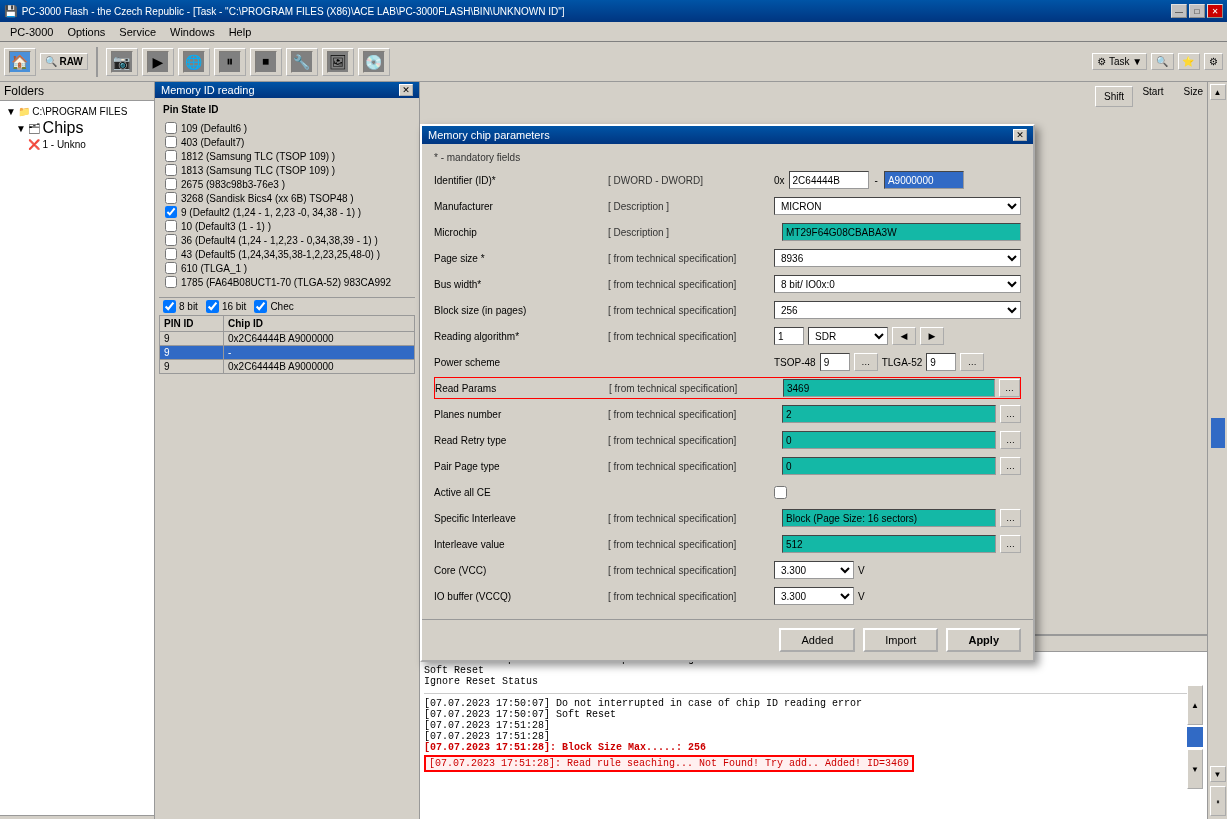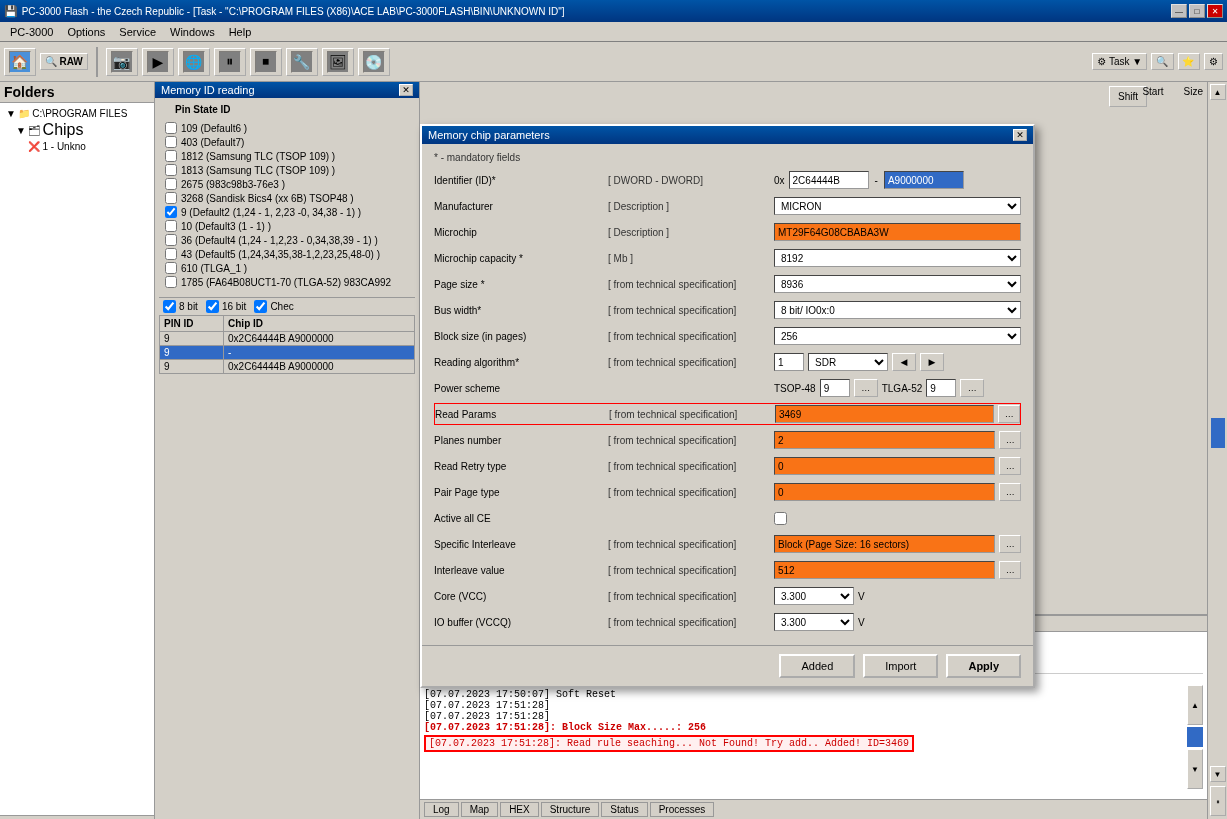--- a/index.html
+++ b/index.html
@@ -28,21 +28,21 @@
     .left-panel { width: 155px; background: white; border-right: 1px solid #999; display: flex; flex-direction: column; }
     .left-panel-tree { flex: 1; overflow: auto; padding: 4px; }
     .tree-item { display: flex; align-items: center; gap: 2px; padding: 1px 2px; cursor: pointer; font-size: 10px; white-space: nowrap; }
     .win-title { background: linear-gradient(to bottom, #0054a6, #003580); color: white; padding: 2px 6px; font-size: 11px; display: flex; align-items: center; justify-content: space-between; }
     .win-close { width: 14px; height: 12px; background: #d4d0c8; border: 1px outset #ffffff; display: flex; align-items: center; justify-content: center; font-size: 9px; cursor: pointer; color: black; }
 
     .checkbox-list { padding: 4px; }
     .cb-item { display: flex; align-items: center; gap: 4px; padding: 1px 2px; font-size: 10px; }
     .cb-item input[type=checkbox] { width: 12px; height: 12px; }
 
-    .pin-state-header { font-weight: bold; padding: 2px 4px; font-size: 10px; margin-left: 12px; }
+    .pin-state-header { font-weight: bold; padding: 2px 4px; font-size: 10px; }
     .bit-label { font-size: 10px; display: flex; align-items: center; gap: 3px; }
 
     .pin-table { width: 100%; font-size: 10px; border-collapse: collapse; }
     .pin-table th { background: #d4d0c8; border: 1px solid #999; padding: 2px 4px; text-align: left; }
     .pin-table td { border: 1px solid #999; padding: 1px 4px; }
     .side-btn { background: #d4d0c8; border: 1px outset #ffffff; padding: 4px 8px; cursor: pointer; font-size: 10px; }
 
     
     .tab-bar { background: #d4d0c8; border-top: 1px solid #999; height: 20px; display: flex; align-items: center; padding: 0 4px; gap: 2px; }
     .tab-item { padding: 1px 8px; font-size: 10px; border: 1px solid #999; background: #d4d0c8; cursor: pointer; }
@@ -54,21 +54,21 @@
     .dialog-close { width: 14px; height: 12px; background: #d4d0c8; border: 1px outset #ffffff; display: flex; align-items: center; justify-content: center; font-size: 9px; cursor: pointer; color: black; }
     .dialog-body { padding: 8px 12px; }
     .mandatory-note { font-size: 10px; color: #333; margin-bottom: 6px; }
 
     .form-row { display: flex; align-items: center; margin-bottom: 4px; min-height: 22px; }
     .form-label { width: 170px; font-size: 10px; flex-shrink: 0; }
     .form-spec { width: 170px; font-size: 10px; color: #333; flex-shrink: 0; padding: 0 4px; }
     .form-value { flex: 1; display: flex; align-items: center; gap: 4px; }
 
     .form-input { height: 18px; border: 1px inset #999; background: white; padding: 1px 3px; font-size: 10px; }
-    .form-input-wide { width: 100%; height: 18px; border: 1px inset #999; background: #f97316; padding: 1px 3px; font-size: 10px; }
+    .form-input-wide { width: 100%; height: 18px; border: 1px inset #999; background: #14b8a6; padding: 1px 3px; font-size: 10px; margin-left: 8px; }
     .form-dropdown { height: 18px; border: 1px inset #999; background: white; padding: 1px 2px; font-size: 10px; width: 100%; }
     .form-btn-small { height: 18px; width: 24px; background: #d4d0c8; border: 1px outset #ffffff; font-size: 9px; cursor: pointer; display: flex; align-items: center; justify-content: center; }
 
     .id-row { display: flex; align-items: center; gap: 4px; }
     .id-prefix { font-size: 10px; }
     .id-input1 { width: 80px; height: 18px; border: 1px inset #999; background: white; padding: 1px 3px; font-size: 10px; }
     .id-dash { font-size: 10px; padding: 0 2px; }
     .id-input2 { width: 80px; height: 18px; border: 1px inset #999; background: #316ac5; color: white; padding: 1px 3px; font-size: 10px; }
 
     .read-params-row { border: 1px solid red; }
@@ -140,21 +140,21 @@
       <span>⚙ Task ▼</span>
     </div>
     <div class="toolbar-btn">🔍</div>
     <div class="toolbar-btn">⭐</div>
     <div class="toolbar-btn">⚙</div>
   </div>
 
   <div class="content-area">
 
     <div class="left-panel">
-      <div style="background:#d4d0c8; padding:2px 4px; font-size:14px; font-weight:bold; border-bottom:1px solid #999;">Folders</div>
+      <div style="background:#d4d0c8; padding:2px 4px; font-size:12px; font-weight:normal; border-bottom:1px solid #999;">Folders</div>
       <div class="left-panel-tree">
         <div class="tree-item">
           <span>▼</span>
           <span>📁</span>
           <span style="font-size:10px;">C:\PROGRAM FILES</span>
         </div>
         <div class="tree-item" style="padding-left:12px;">
           <span>▼</span>
           <span>🗂</span>
           <span style="font-size:16px;">Chips</span>
@@ -258,21 +258,21 @@
               <td>0x2C64444B A9000000</td>
             </tr>
           </tbody>
         </table>
       </div>
     </div>
 
     <div style="flex:1; display:flex; flex-direction:column; background:#d4d0c8; position:relative;">
       <div style="flex:1; position:relative;">
 
-        <div style="position:absolute; top:4px; right:60px; display:flex; gap:8px;">
+        <div style="position:absolute; top:4px; right:74px; display:flex; gap:8px;">
           <button class="side-btn">Shift</button>
         </div>
         <div style="position:absolute; top:4px; right:4px; font-size:10px; display:flex; gap:20px;">
           <span>Start</span>
           <span>Size</span>
         </div>
       </div>
 
       <div style="height:185px; background:white; border-top:2px solid #999; display:flex; flex-direction:column;">
         <div style="background:#d4d0c8; padding:2px 4px; font-size:10px; font-weight:bold; border-bottom:1px solid #999;">Parameters</div>
@@ -289,28 +289,20 @@
           <div style="border:2px solid red; padding:1px 3px; background:#fff0f0; display:inline-block; margin-top:2px;"><span style="font-size:10px; color:#cc0000;">[07.07.2023 17:51:28]: Read rule seaching... Not Found! Try add.. Added! ID=3469</span></div>
         </div>
 
         <div style="position:absolute; bottom:30px; right:4px; display:flex; flex-direction:column; gap:2px;">
           <button style="width:16px; height:40px; background:#d4d0c8; border:1px outset #fff; font-size:8px; cursor:pointer;">▲</button>
           <div style="width:16px; height:20px; background:#316ac5;"></div>
           <button style="width:16px; height:40px; background:#d4d0c8; border:1px outset #fff; font-size:8px; cursor:pointer;">▼</button>
         </div>
       </div>
 
-      <div class="tab-bar">
-        <div class="tab-item">Log</div>
-        <div class="tab-item">Map</div>
-        <div class="tab-item">HEX</div>
-        <div class="tab-item">Structure</div>
-        <div class="tab-item">Status</div>
-        <div class="tab-item">Processes</div>
-      </div>
     </div>
 
     <div style="width:20px; background:#d4d0c8; border-left:1px solid #999; display:flex; flex-direction:column; align-items:center; padding:2px;">
       <button style="width:16px; height:16px; font-size:8px; background:#d4d0c8; border:1px outset #fff; cursor:pointer;">▲</button>
       <div style="flex:1;"></div>
       <div style="width:14px; height:30px; background:#316ac5;"></div>
       <div style="flex:1;"></div>
       <button style="width:16px; height:16px; font-size:8px; background:#d4d0c8; border:1px outset #fff; cursor:pointer;">▼</button>
       <div style="margin-top:4px;">
         <button style="width:16px; height:30px; font-size:7px; background:#d4d0c8; border:1px outset #fff; cursor:pointer; writing-mode:vertical-rl;">⏸</button>
@@ -353,29 +345,20 @@
       </div>
 
       <div class="form-row">
         <div class="form-label">Microchip</div>
         <div class="form-spec">[ Description ]</div>
         <div class="form-value">
           <input class="form-input-wide" type="text" value="MT29F64G08CBABA3W" style="">
         </div>
       </div>
 
-      <div class="form-row">
-        <div class="form-label">Microchip capacity *</div>
-        <div class="form-spec">[ Mb ]</div>
-        <div class="form-value">
-          <select class="form-dropdown">
-            <option>8192</option>
-          </select>
-        </div>
-      </div>
 
       <div class="form-row">
         <div class="form-label">Page size *</div>
         <div class="form-spec">[ from technical specification]</div>
         <div class="form-value">
           <select class="form-dropdown">
             <option>8936</option>
           </select>
         </div>
       </div>

